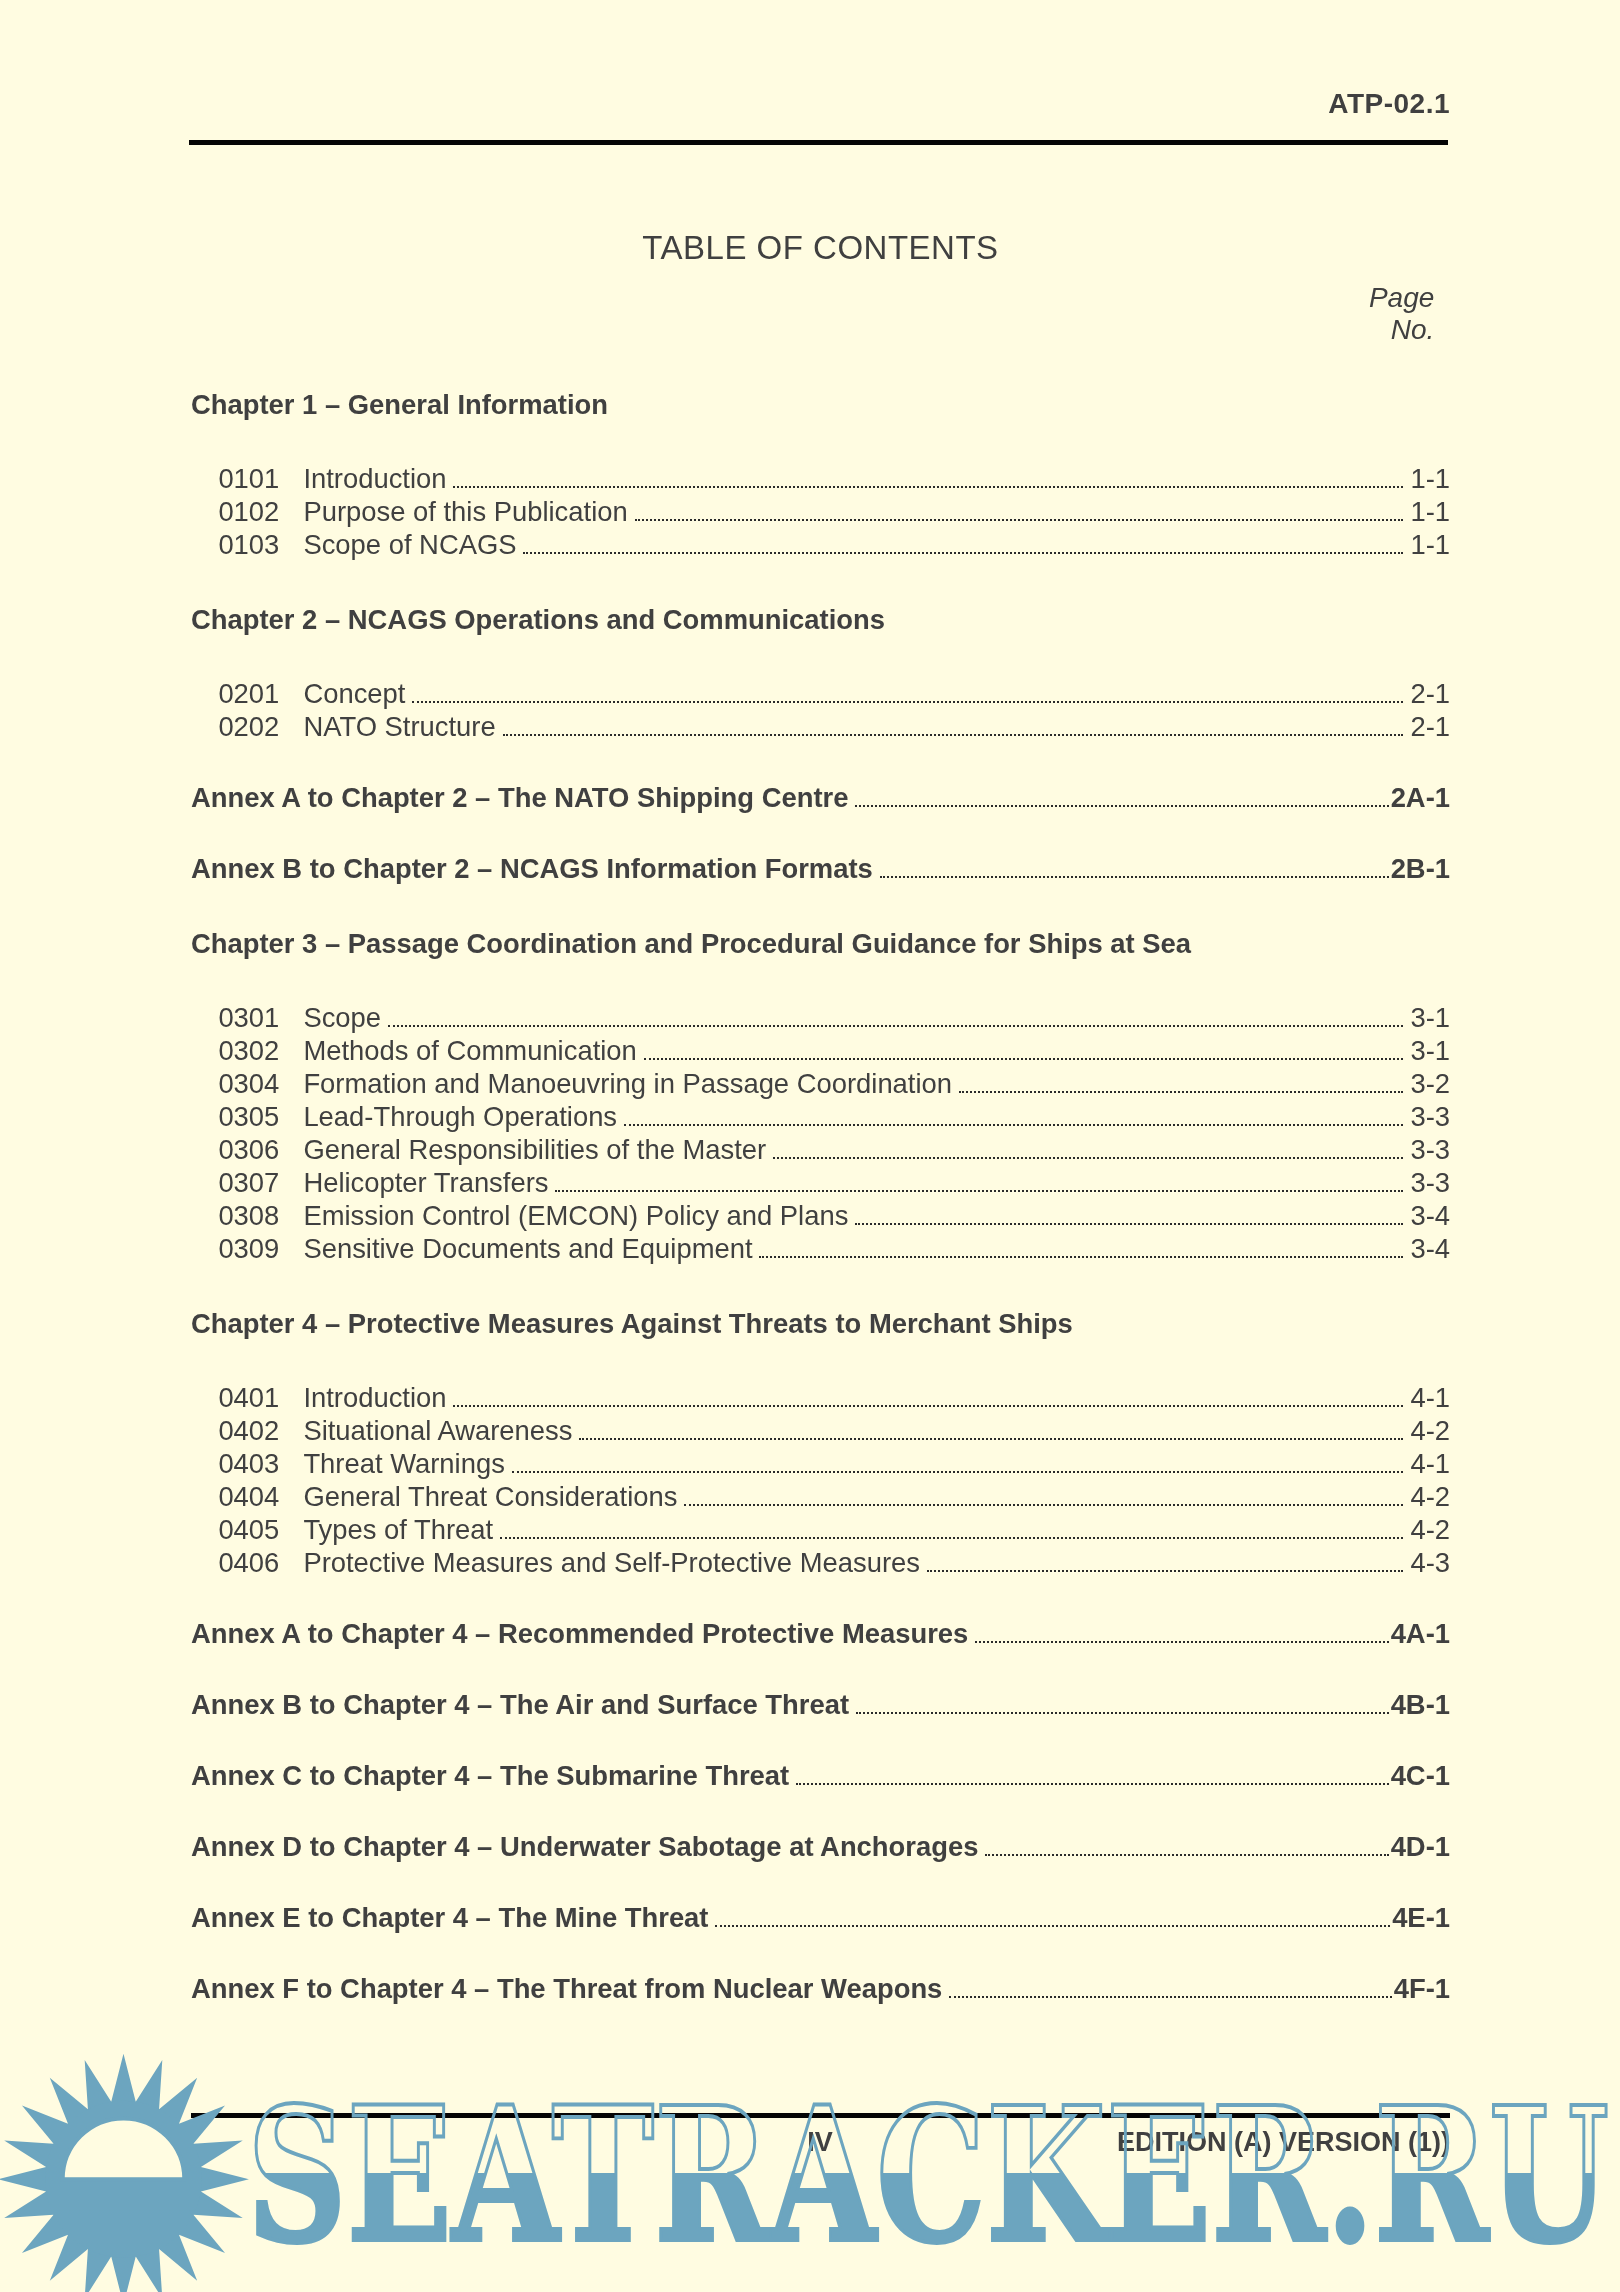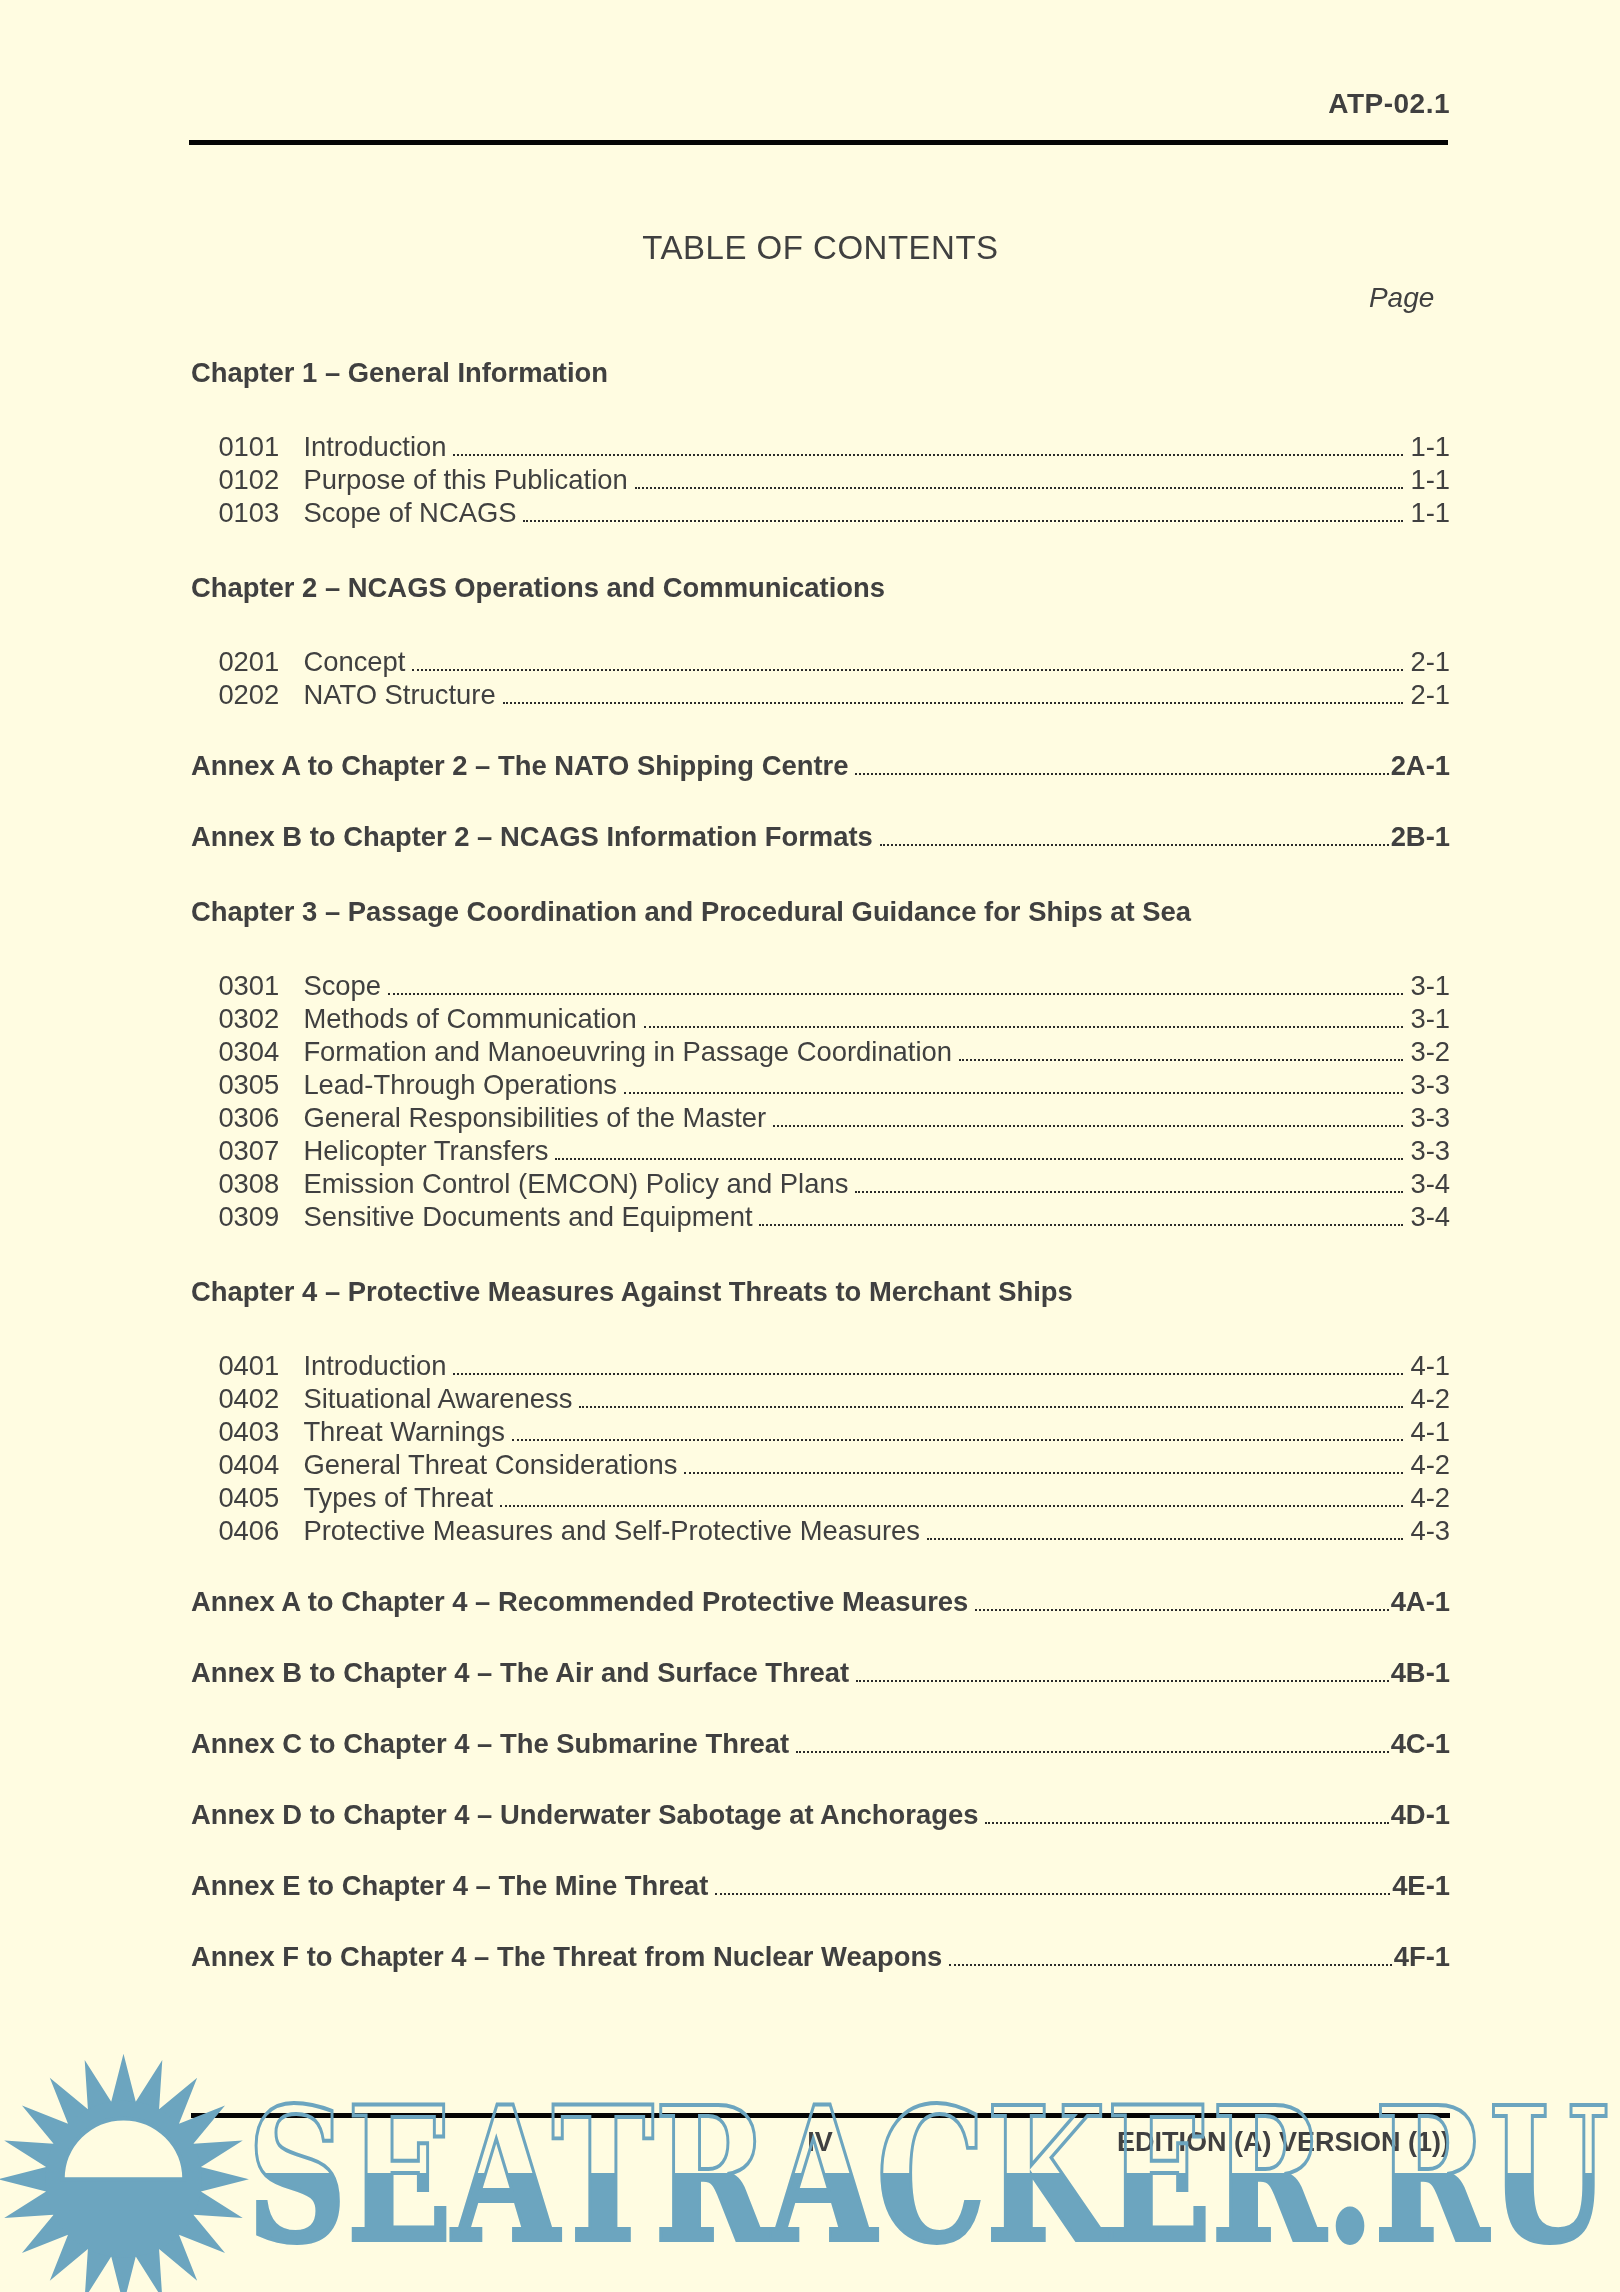--- a/index.html
+++ b/index.html
@@ -80,20 +80,21 @@
 <div class="page">
 
   <div class="doc-ref">ATP-02.1</div>
   <div class="top-rule"></div>
 
   <div class="content">
     <h1 class="title">TABLE OF CONTENTS</h1>
 
     <div class="page-no">
       <div>Page</div>
+      <div>No.</div>
     </div>
 
     <div id="toc">
         <div class="toc-heading">Chapter 1 – General Information</div>
         <div class="toc-entry">
           <div class="entry-num">0101</div>
           <div class="entry-title">Introduction</div>
           <div class="leader"></div>
           <div class="entry-page">1-1</div>
         </div>

